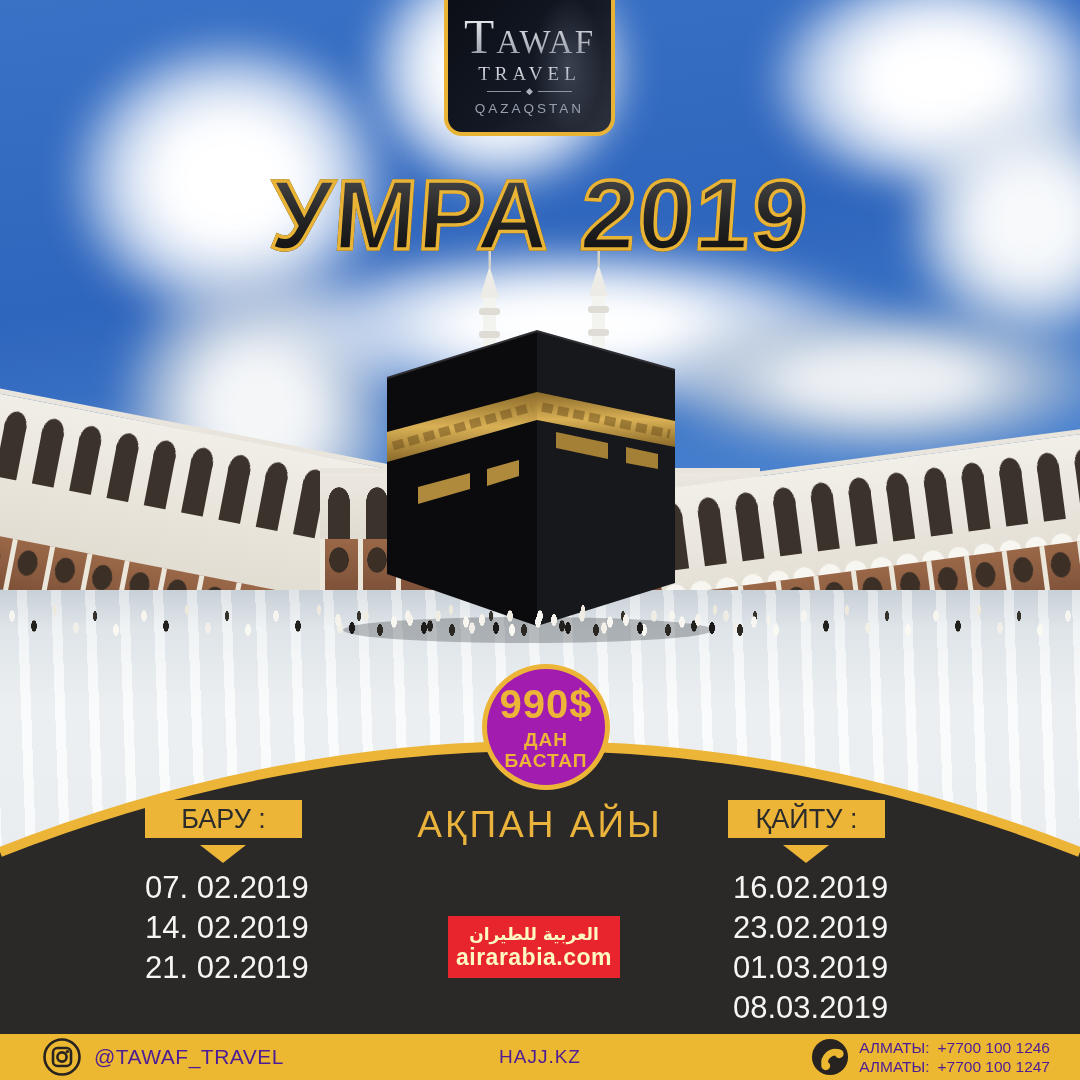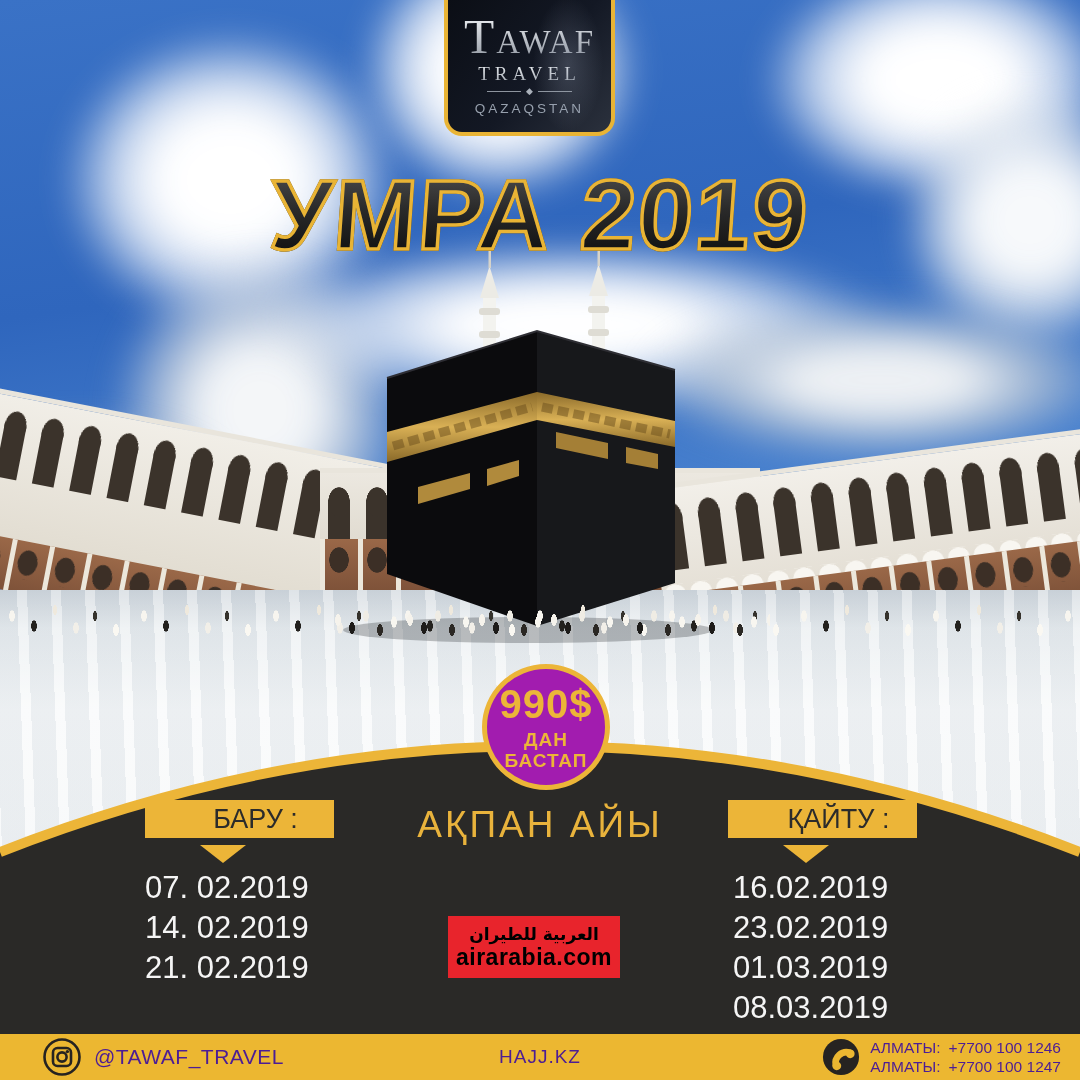--- a/index.html
+++ b/index.html
@@ -101,49 +101,49 @@
   
   .title{position:absolute;left:0;top:158px;width:1080px;margin:0;z-index:7;
     text-align:center;font-size:99px;font-weight:900;letter-spacing:2px;
     transform:skewX(-4deg);
     background:linear-gradient(#565656 0%,#2a2a2a 45%,#080808 100%);
     -webkit-background-clip:text;background-clip:text;color:transparent;
     -webkit-text-stroke:3.5px #e9b435;}
   
   .ribbon{position:absolute;top:800px;width:157px;height:38px;z-index:7;
     background:#ecb538;color:#2b2b2b;font-size:27px;
-    display:flex;align-items:center;justify-content:center;padding-left:32px;}
+    display:flex;align-items:center;justify-content:center;}
   .ribbon-left{left:145px;}
   .ribbon-right{left:728px;}
   .ribbon-tri{position:absolute;top:845px;width:0;height:0;z-index:7;
     border-left:23px solid rgba(0,0,0,0);border-right:23px solid rgba(0,0,0,0);
     border-top:18px solid #ecb538;}
   .tri-left{left:200px;}
   .tri-right{left:783px;}
   .month{position:absolute;left:0;top:804px;width:1080px;z-index:7;text-align:center;
     color:#e9b33c;font-size:37px;letter-spacing:3px;}
   
   .dates{position:absolute;top:868px;z-index:7;color:#f5f5f5;font-size:31px;line-height:40px;}
   .dates-left{left:145px;}
   .dates-right{left:733px;}
   
   .airline{position:absolute;left:448px;top:916px;width:172px;height:62px;z-index:7;
-    background:#e8242c;color:#000000;display:flex;flex-direction:column;
+    background:#e8242c;color:#fef9c3;display:flex;flex-direction:column;
     align-items:center;justify-content:center;text-align:center;}
   .airline-arabic{font-family:"DejaVu Sans",sans-serif;font-size:17px;font-weight:bold;line-height:1.15;}
   .airline-domain{font-size:23px;font-weight:bold;letter-spacing:.5px;line-height:1.05;}
   
   .bottombar{position:absolute;left:0;bottom:0;width:1080px;height:46px;z-index:9;
     background:#ecb731;color:#4c1d95;display:flex;align-items:center;}
   .foot-left{display:flex;align-items:center;gap:12px;margin-left:42px;}
   .insta-icon{width:40px;height:40px;}
   .handle{font-size:21px;letter-spacing:.5px;}
   .foot-center{position:absolute;left:0;width:1080px;text-align:center;
     font-size:19px;letter-spacing:1px;}
-  .foot-right{margin-left:auto;display:flex;align-items:center;gap:10px;margin-right:19px;}
+  .foot-right{margin-left:auto;display:flex;align-items:center;gap:10px;margin-right:30px;}
   .phone-icon{width:38px;height:38px;}
   .phones{font-size:15.5px;line-height:19px;}
   .phones .city{display:inline-block;min-width:74px;}
 </style>
 </head>
 <body>
 
 <div class="poster">
 
   <div class="sky"></div>

